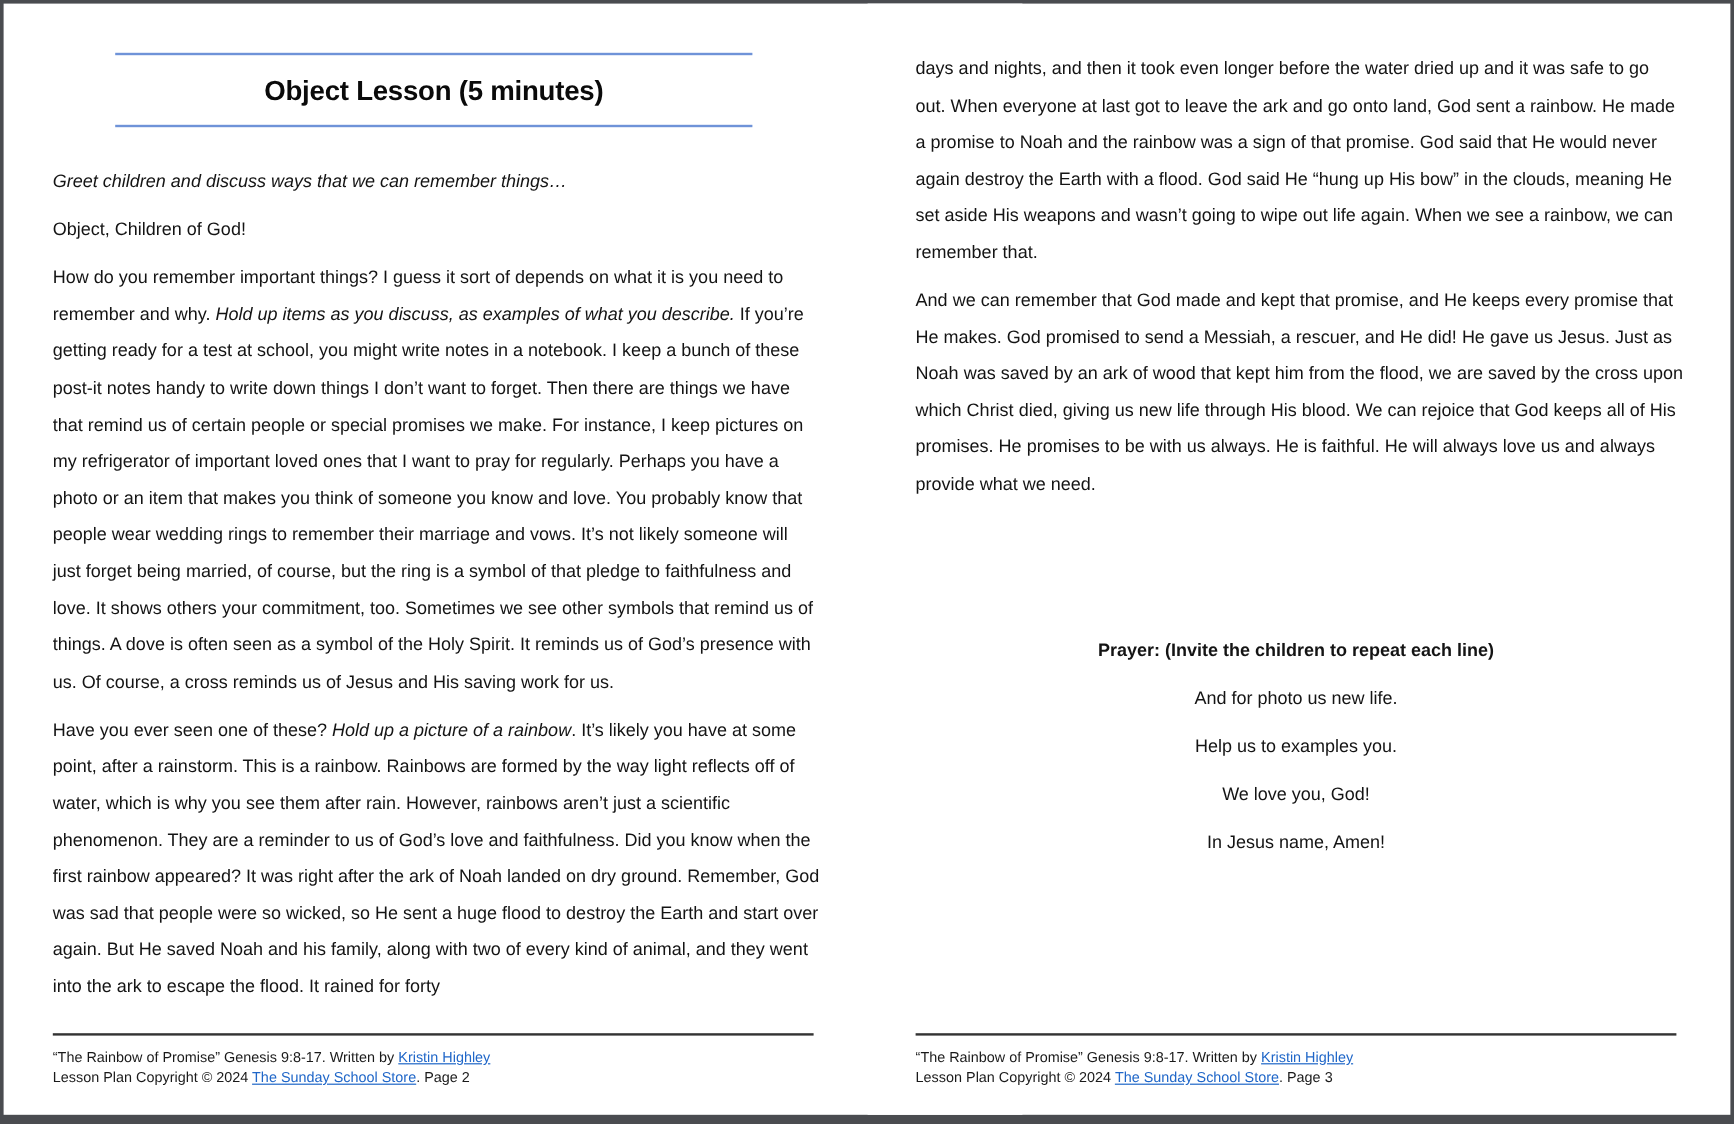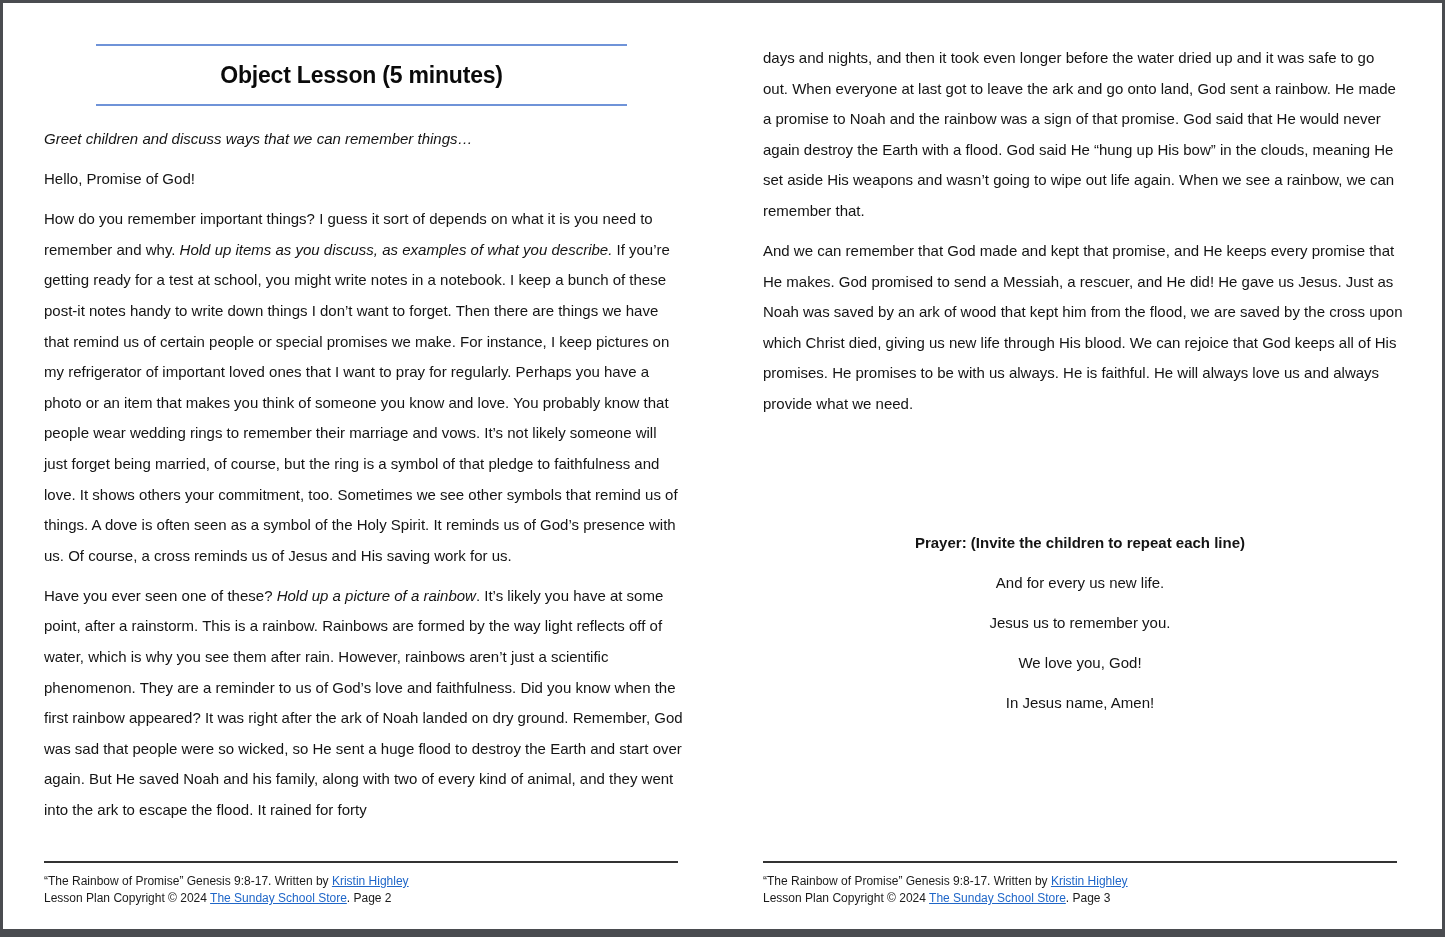--- a/index.html
+++ b/index.html
@@ -40,21 +40,21 @@
 
   .body-text {
     position: absolute;
     font-size: 15px;
     line-height: 30.6px;
     color: #141414;
   }
   .body-text p { margin: 0 0 9.5px 0; }
   .body-text .it { font-style: italic; }
 
-  #left-body { left: 41px; top: 121px; width: 640px; }
+  #left-body { left: 41px; top: 134px; width: 640px; }
   #right-body { left: 40px; top: 40px; width: 640px; }
 
   .prayer {
     position: absolute;
     left: 40px; width: 634px;
     top: 528px;
     text-align: center;
     font-size: 15px;
     color: #141414;
   }
@@ -88,21 +88,21 @@
 <div class="page" id="page-left">
   <div class="title-block">
     <h1>Object Lesson (5 minutes)</h1>
   </div>
 
   <div class="body-text" id="left-body">
     <p>
       <span class="it">Greet children and discuss ways that we can remember things…</span>
     </p>
     <p>
-      <span>Hello, Promise of God!</span>
+      <span>Object, Children of God!</span>
     </p>
     <p>
       <span>How do you remember important things? I guess it sort of depends on what it is you need to remember and why. </span><span class="it">Hold up items as you discuss, as examples of what you describe.</span><span> If you’re getting ready for a test at school, you might write notes in a notebook. I keep a bunch of these post-it notes handy to write down things I don’t want to forget. Then there are things we have that remind us of certain people or special promises we make. For instance, I keep pictures on my refrigerator of important loved ones that I want to pray for regularly. Perhaps you have a photo or an item that makes you think of someone you know and love. You probably know that people wear wedding rings to remember their marriage and vows. It’s not likely someone will just forget being married, of course, but the ring is a symbol of that pledge to faithfulness and love. It shows others your commitment, too. Sometimes we see other symbols that remind us of things. A dove is often seen as a symbol of the Holy Spirit. It reminds us of God’s presence with us. Of course, a cross reminds us of Jesus and His saving work for us.</span>
     </p>
     <p>
       <span>Have you ever seen one of these? </span><span class="it">Hold up a picture of a rainbow</span><span>. It’s likely you have at some point, after a rainstorm. This is a rainbow. Rainbows are formed by the way light reflects off of water, which is why you see them after rain. However, rainbows aren’t just a scientific phenomenon. They are a reminder to us of God’s love and faithfulness. Did you know when the first rainbow appeared? It was right after the ark of Noah landed on dry ground. Remember, God was sad that people were so wicked, so He sent a huge flood to destroy the Earth and start over again. But He saved Noah and his family, along with two of every kind of animal, and they went into the ark to escape the flood. It rained for forty</span>
     </p>
   </div>
 
   <div class="footer-rule"></div>
@@ -121,22 +121,22 @@
     <p>
       <span>days and nights, and then it took even longer before the water dried up and it was safe to go out. When everyone at last got to leave the ark and go onto land, God sent a rainbow. He made a promise to Noah and the rainbow was a sign of that promise. God said that He would never again destroy the Earth with a flood. God said He “hung up His bow” in the clouds, meaning He set aside His weapons and wasn’t going to wipe out life again. When we see a rainbow, we can remember that.</span>
     </p>
     <p>
       <span>And we can remember that God made and kept that promise, and He keeps every promise that He makes. God promised to send a Messiah, a rescuer, and He did! He gave us Jesus. Just as Noah was saved by an ark of wood that kept him from the flood, we are saved by the cross upon which Christ died, giving us new life through His blood. We can rejoice that God keeps all of His promises. He promises to be with us always. He is faithful. He will always love us and always provide what we need.</span>
     </p>
   </div>
 
   <div class="prayer">
     <div class="heading">Prayer:  (Invite the children to repeat each line)</div>
-    <div class="line">And for every us new life.</div>
-    <div class="line">Jesus us to remember you.</div>
+    <div class="line">And for photo us new life.</div>
+    <div class="line">Help us to examples you.</div>
     <div class="line">We love you, God!</div>
     <div class="line">In Jesus name, Amen!</div>
   </div>
 
   <div class="footer-rule"></div>
   <div class="footer">
     <div>
       <span>“The Rainbow of Promise” Genesis 9:8-17.  Written by </span><a href="#">Kristin Highley</a>
     </div>
     <div>

